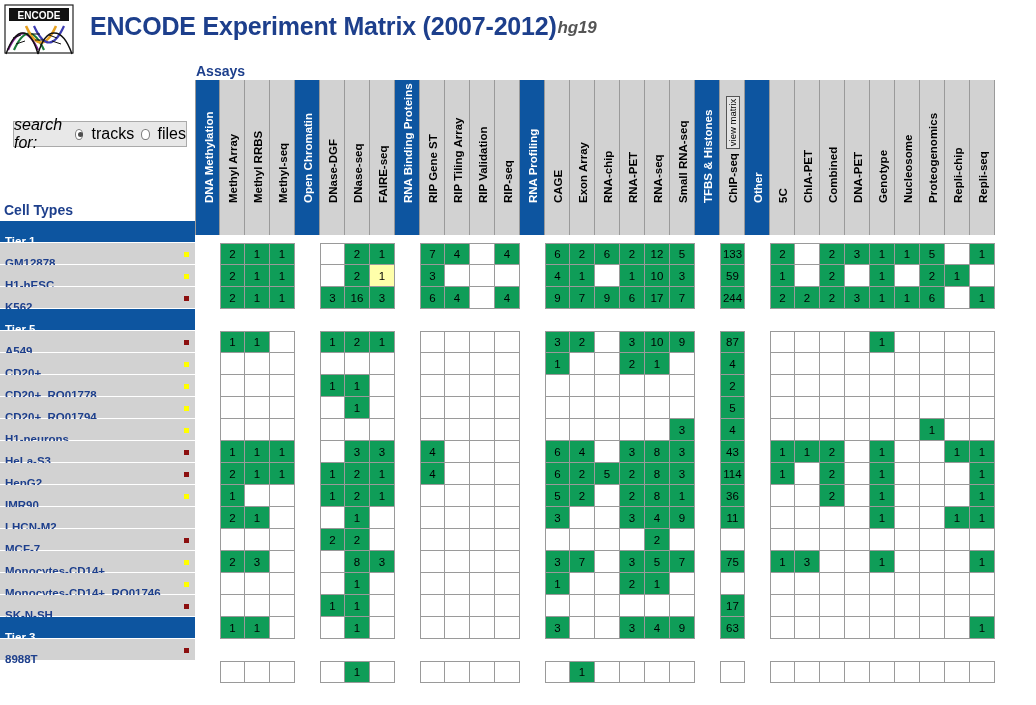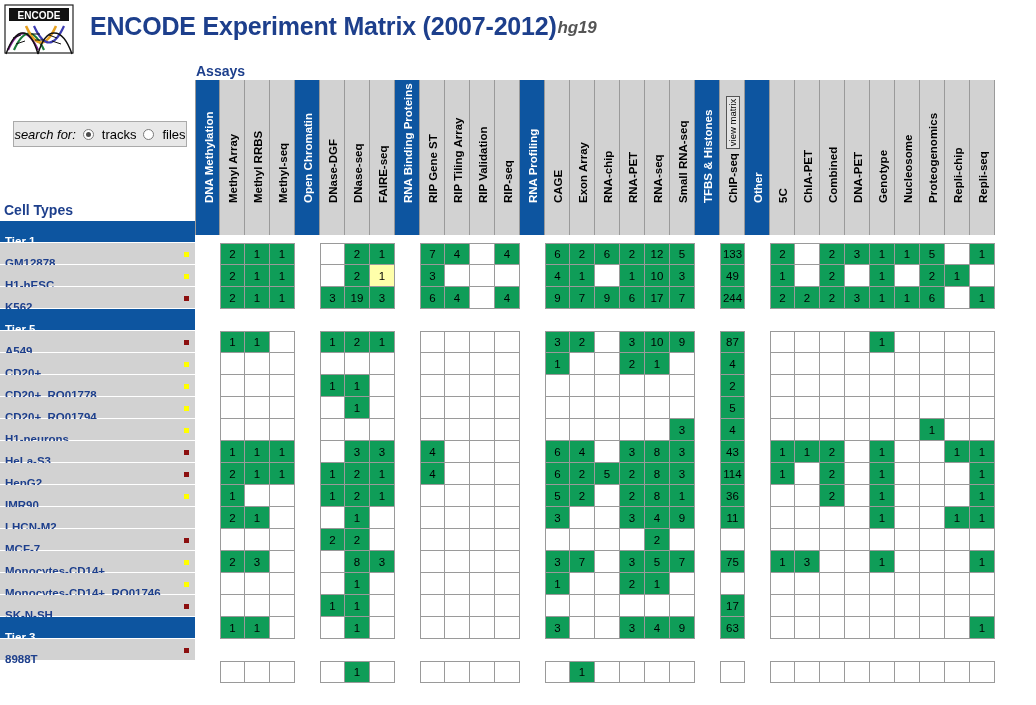--- a/index.html
+++ b/index.html
@@ -21,21 +21,21 @@
   }
   #assembly{
     font-size:17px;font-style:italic;font-weight:bold;color:#555;
     margin-left:1px;vertical-align:2px;
   }
   
   #search-box{
     position:absolute;left:13px;top:121px;width:172px;height:24px;
     background:#e8e8e8;border:1px solid #aaaaaa;
     display:flex;align-items:center;justify-content:center;gap:7px;
-    font-size:13px;color:#000;
+    font-size:16px;color:#000;
   }
   #search-box .lbl{font-style:italic;}
   .radio{
     display:inline-block;width:9px;height:9px;border-radius:50%;
     border:1px solid #7a7a7a;background:#fff;vertical-align:-1px;
     position:relative;margin-right:1px;
   }
   .radio.on::after{
     content:"";position:absolute;left:2px;top:2px;width:5px;height:5px;
     border-radius:50%;background:#4d4d4d;
@@ -399,40 +399,40 @@
       <div class="cell"></div>
       <div class="cell"></div>
       <div class="cell gap"></div>
       <div class="cell first green">4</div>
       <div class="cell green">1</div>
       <div class="cell"></div>
       <div class="cell green">1</div>
       <div class="cell green">10</div>
       <div class="cell green">3</div>
       <div class="cell gap"></div>
-      <div class="cell first green">49</div>
+      <div class="cell first green">59</div>
       <div class="cell gap"></div>
       <div class="cell first green">1</div>
       <div class="cell"></div>
       <div class="cell green">2</div>
       <div class="cell"></div>
       <div class="cell green">1</div>
       <div class="cell"></div>
       <div class="cell green">2</div>
       <div class="cell green">1</div>
       <div class="cell"></div>
     </div>
     <div class="mrow">
       <div class="cell gap"></div>
       <div class="cell first green">2</div>
       <div class="cell green">1</div>
       <div class="cell green">1</div>
       <div class="cell gap"></div>
       <div class="cell first green">3</div>
-      <div class="cell green">19</div>
+      <div class="cell green">16</div>
       <div class="cell green">3</div>
       <div class="cell gap"></div>
       <div class="cell first green">6</div>
       <div class="cell green">4</div>
       <div class="cell"></div>
       <div class="cell green">4</div>
       <div class="cell gap"></div>
       <div class="cell first green">9</div>
       <div class="cell green">7</div>
       <div class="cell green">9</div>

